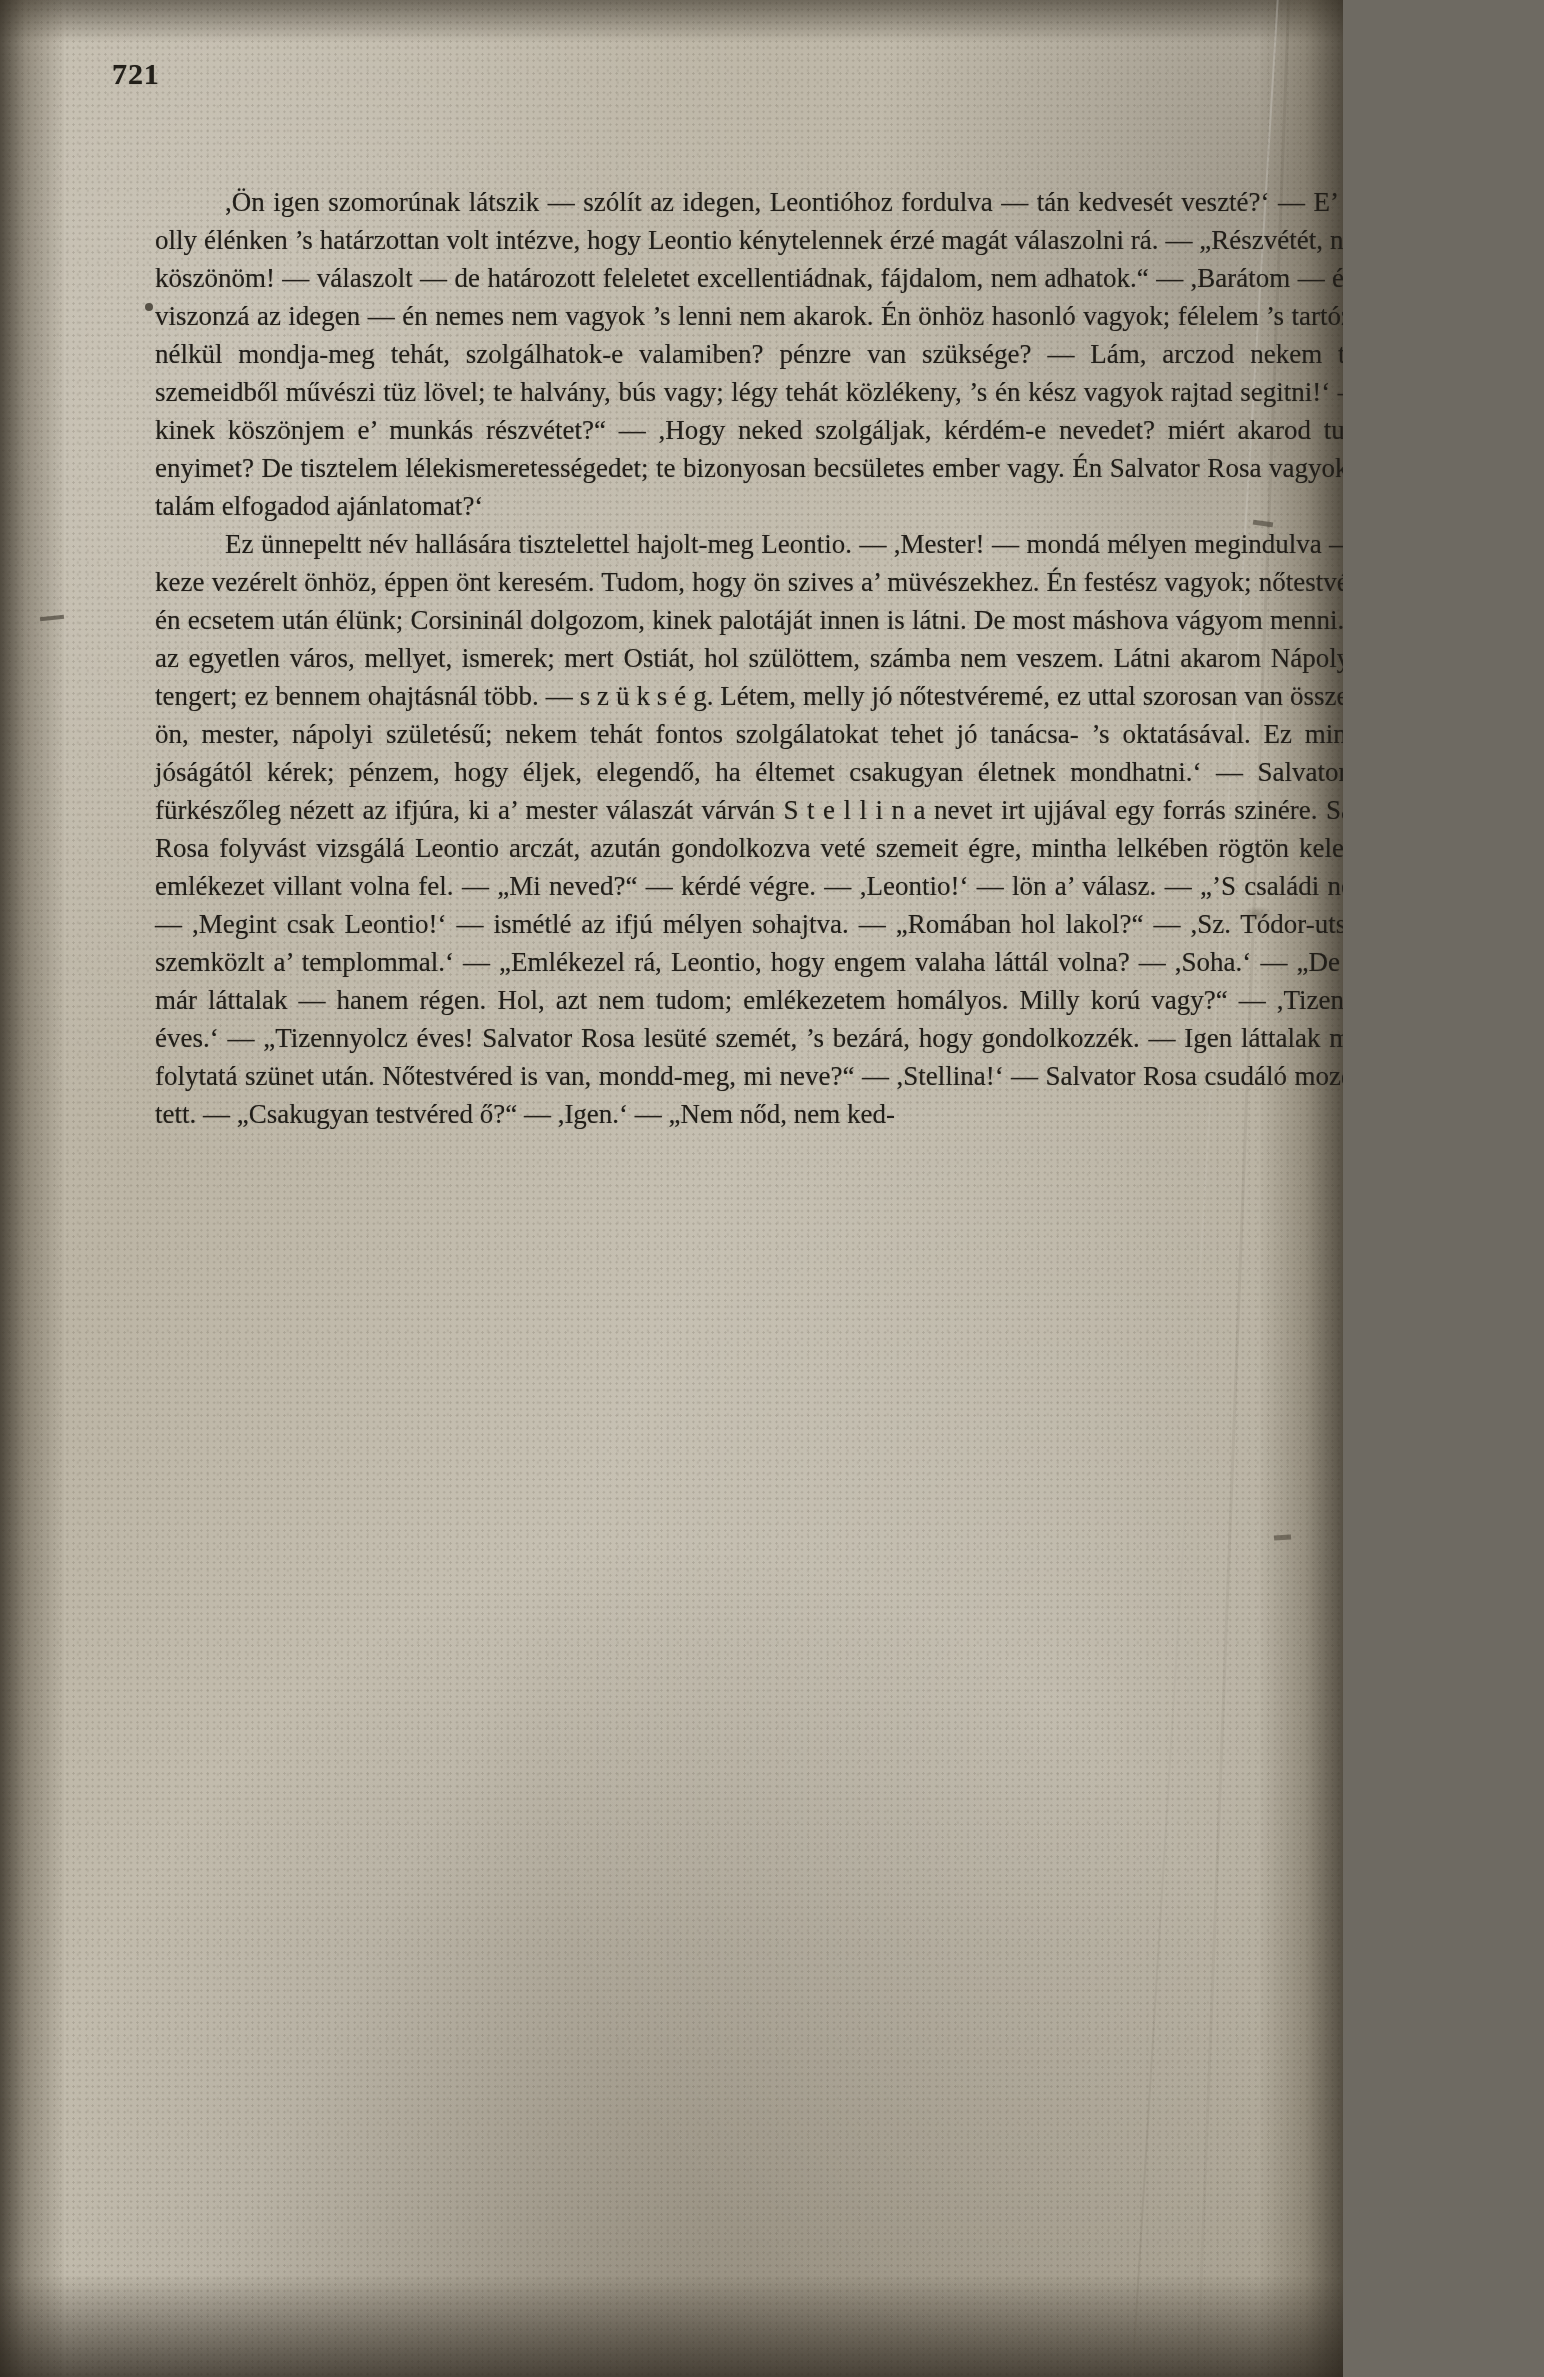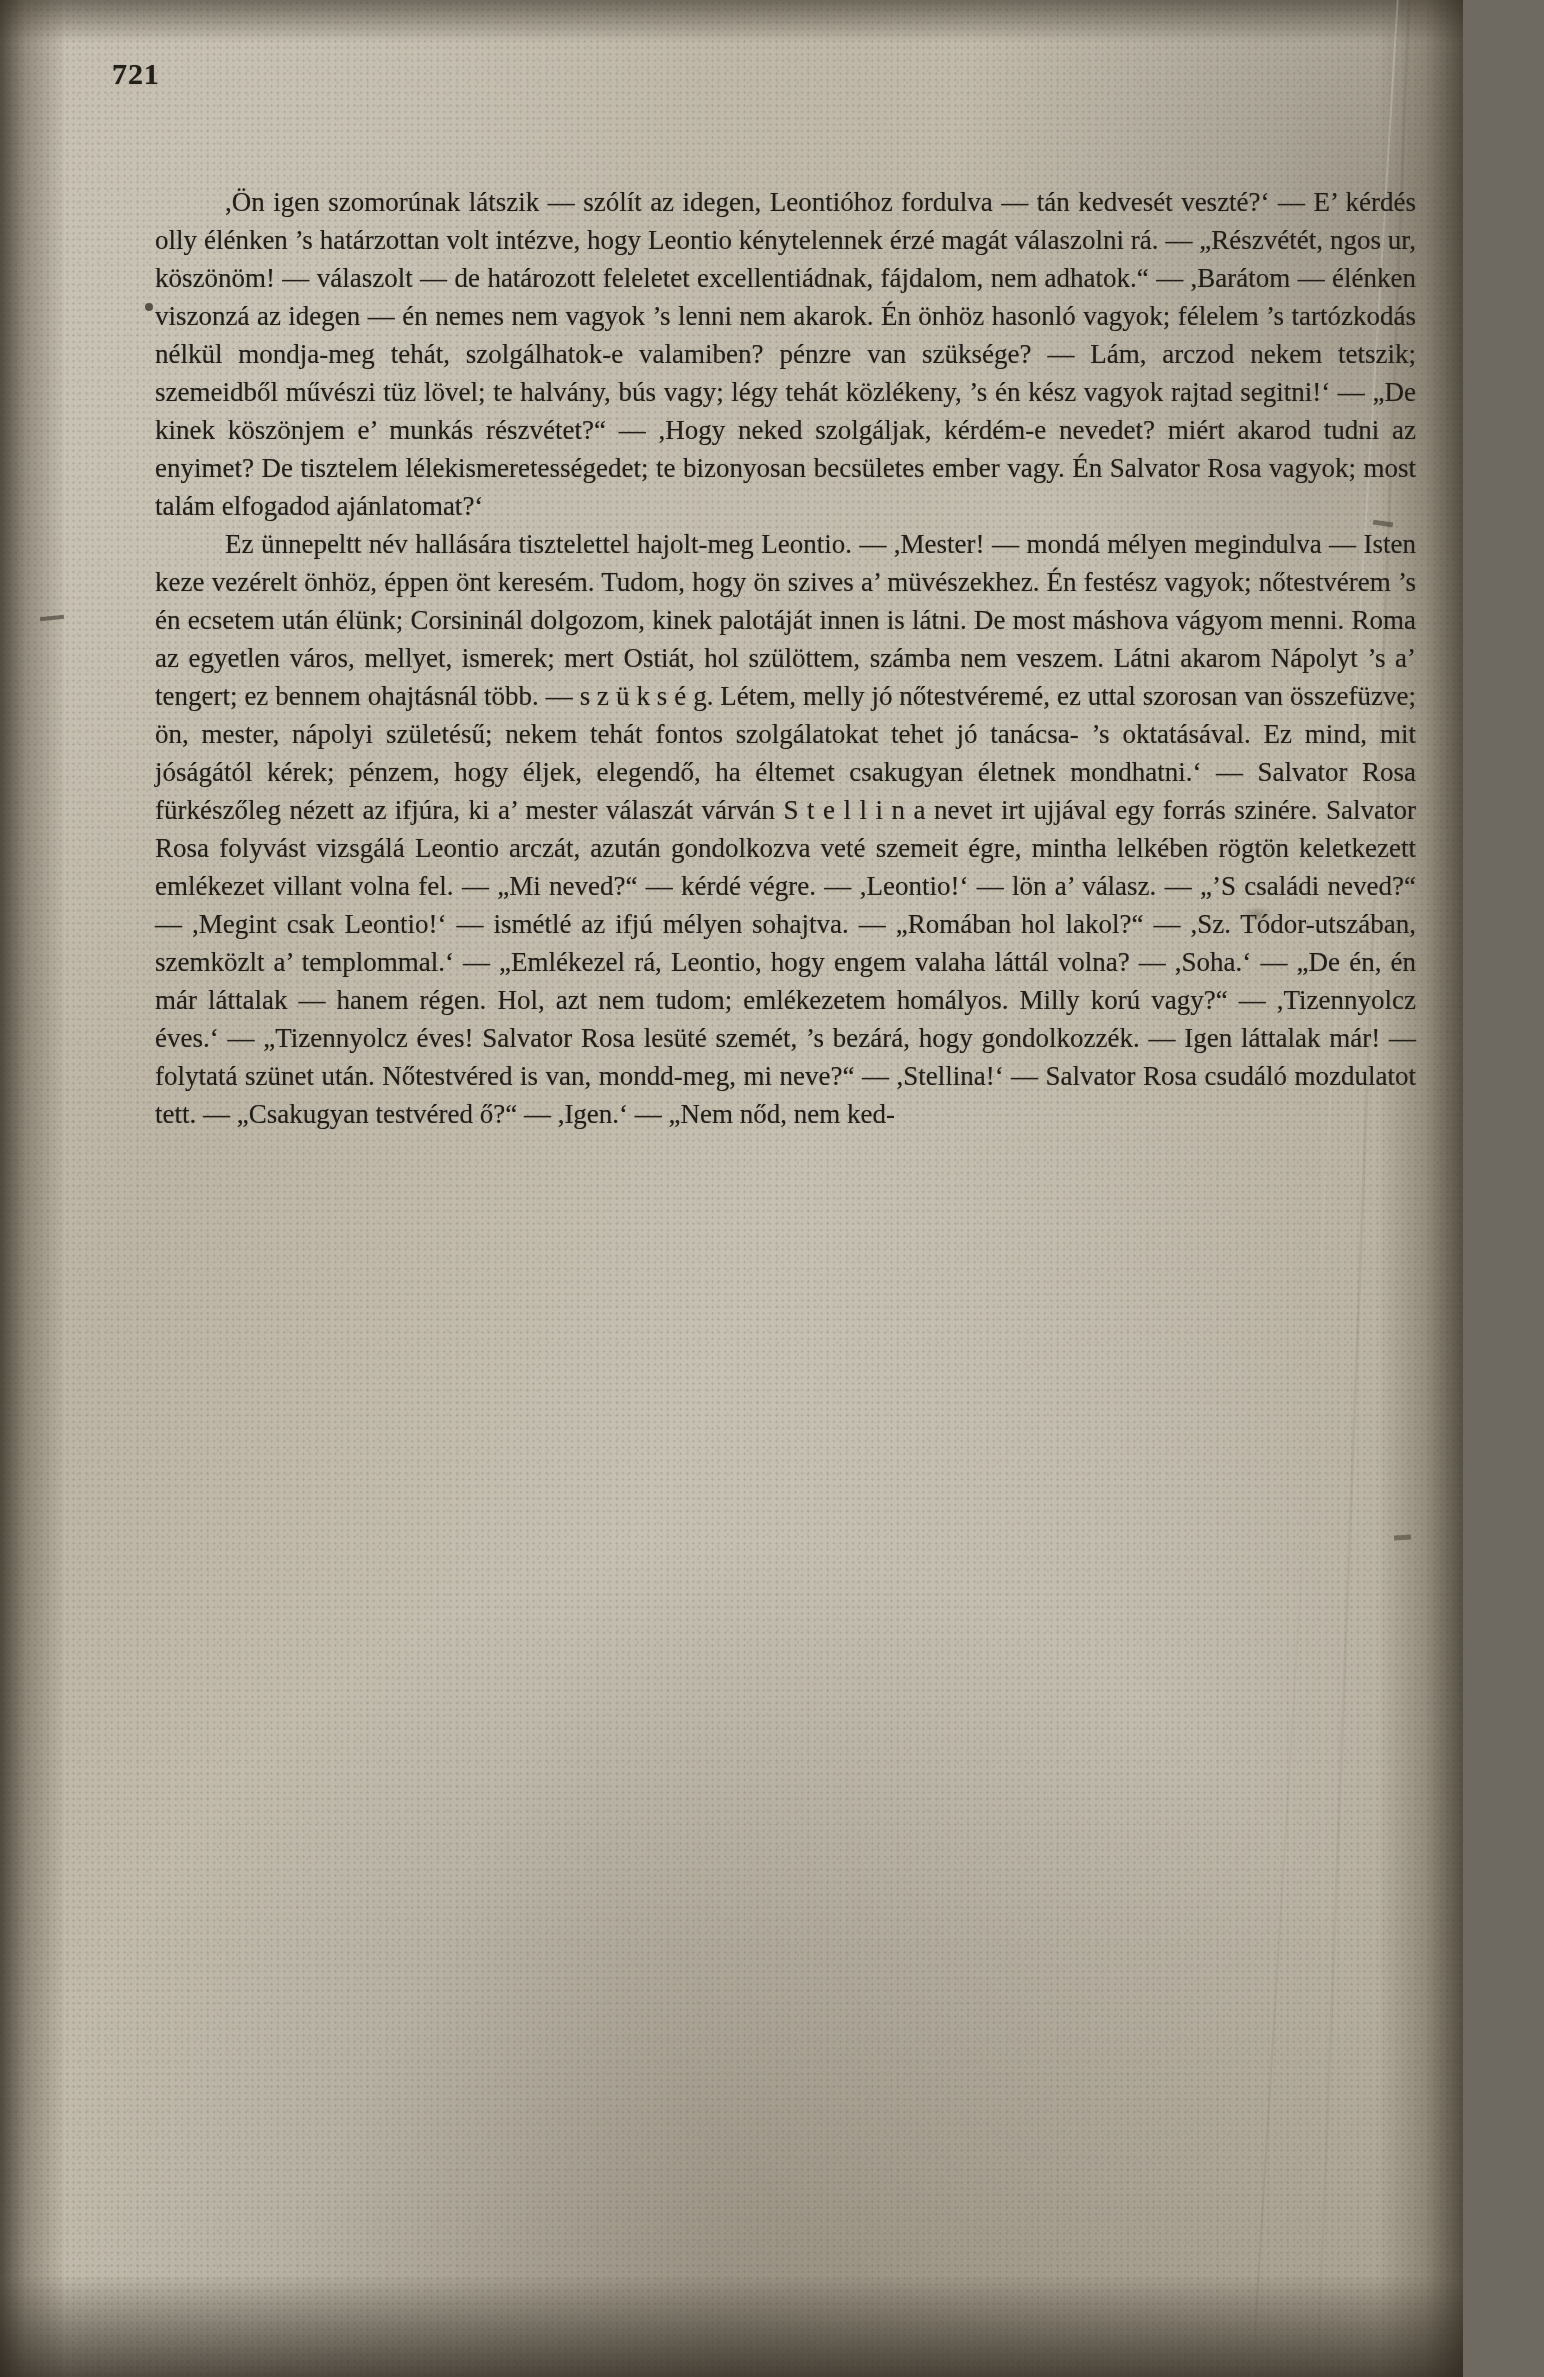--- a/index.html
+++ b/index.html
@@ -2,21 +2,21 @@
 <html style="font-size:14.7px"><head>
 <meta charset="utf-8">
 <style>
   html, body {
     margin: 0;
     padding: 0;
     background: #6e6a62;
   }
   .page {
     position: relative;
-    width: 1463px;
+    width: 1343px;
     height: 2377px;
     overflow: hidden;
     background: #ef4444;
   }
   
   .paper {
     position: absolute;
     inset: 0;
     background:
       radial-gradient(ellipse 60% 45% at 22% 18%, rgba(255,255,255,0.20), rgba(255,255,255,0) 70%),

